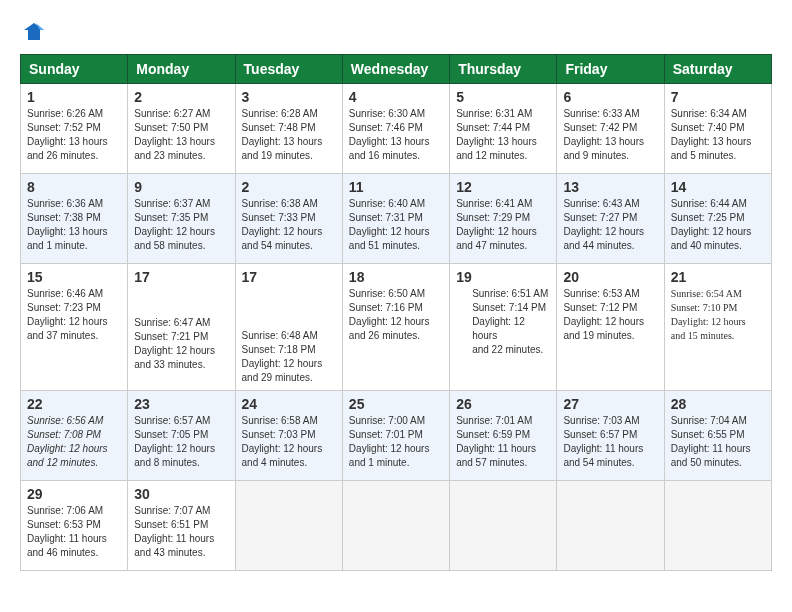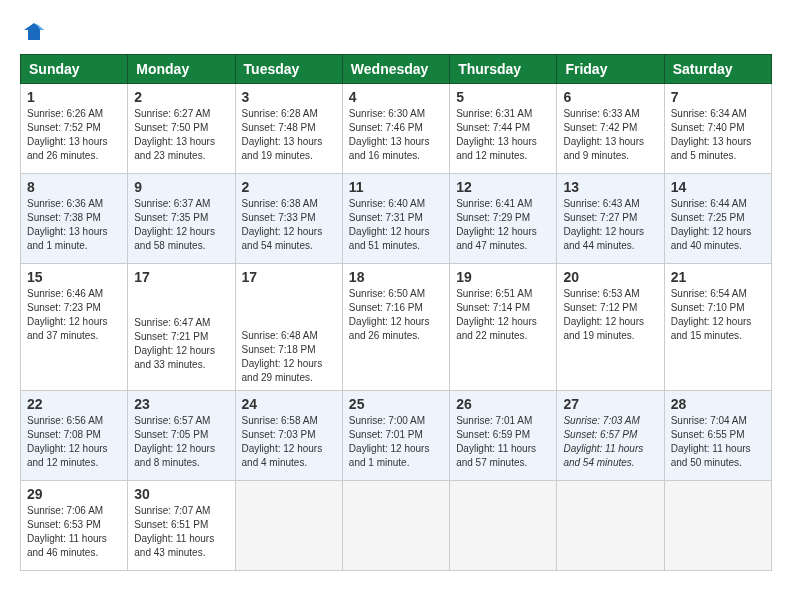--- a/index.html
+++ b/index.html
@@ -252,44 +252,44 @@
         </td>
         <td>
           <span class="day-number">18</span>
           <div class="day-info" style="white-space: pre-line;">Sunrise: 6:50 AM
 Sunset: 7:16 PM
 Daylight: 12 hours
 and 26 minutes.</div>
         </td>
         <td>
           <span class="day-number">19</span>
-          <div class="day-info" style="white-space: pre-line;">Sunrise: 6:51 AM
+          <div class="day-info" style="white-space: pre-line; margin-left: 16px;">Sunrise: 6:51 AM
 Sunset: 7:14 PM
 Daylight: 12 hours
 and 22 minutes.</div>
         </td>
         <td>
           <span class="day-number">20</span>
           <div class="day-info" style="white-space: pre-line;">Sunrise: 6:53 AM
 Sunset: 7:12 PM
 Daylight: 12 hours
 and 19 minutes.</div>
         </td>
         <td>
           <span class="day-number">21</span>
-          <div class="day-info" style="white-space: pre-line;">Sunrise: 6:54 AM
+          <div class="day-info" style="white-space: pre-line; font-family: Liberation Serif, serif;">Sunrise: 6:54 AM
 Sunset: 7:10 PM
 Daylight: 12 hours
 and 15 minutes.</div>
         </td>
       </tr>
       <tr>
         <td>
           <span class="day-number">22</span>
-          <div class="day-info" style="white-space: pre-line;">Sunrise: 6:56 AM
+          <div class="day-info" style="white-space: pre-line; font-style: italic;">Sunrise: 6:56 AM
 Sunset: 7:08 PM
 Daylight: 12 hours
 and 12 minutes.</div>
         </td>
         <td>
           <span class="day-number">23</span>
           <div class="day-info" style="white-space: pre-line;">Sunrise: 6:57 AM
 Sunset: 7:05 PM
 Daylight: 12 hours
 and 8 minutes.</div>
@@ -310,21 +310,21 @@
         </td>
         <td>
           <span class="day-number">26</span>
           <div class="day-info" style="white-space: pre-line;">Sunrise: 7:01 AM
 Sunset: 6:59 PM
 Daylight: 11 hours
 and 57 minutes.</div>
         </td>
         <td>
           <span class="day-number">27</span>
-          <div class="day-info" style="white-space: pre-line; font-style: italic;">Sunrise: 7:03 AM
+          <div class="day-info" style="white-space: pre-line;">Sunrise: 7:03 AM
 Sunset: 6:57 PM
 Daylight: 11 hours
 and 54 minutes.</div>
         </td>
         <td>
           <span class="day-number">28</span>
           <div class="day-info" style="white-space: pre-line;">Sunrise: 7:04 AM
 Sunset: 6:55 PM
 Daylight: 11 hours
 and 50 minutes.</div>

